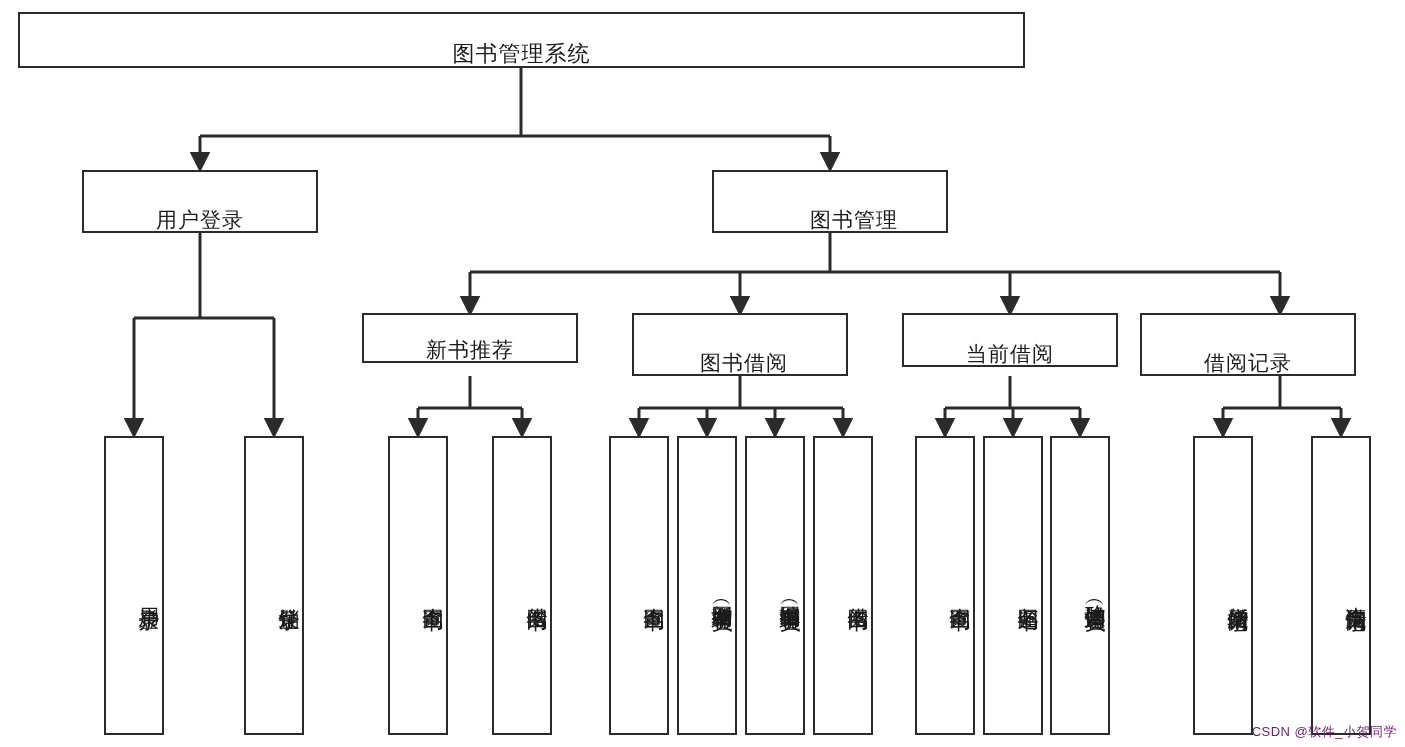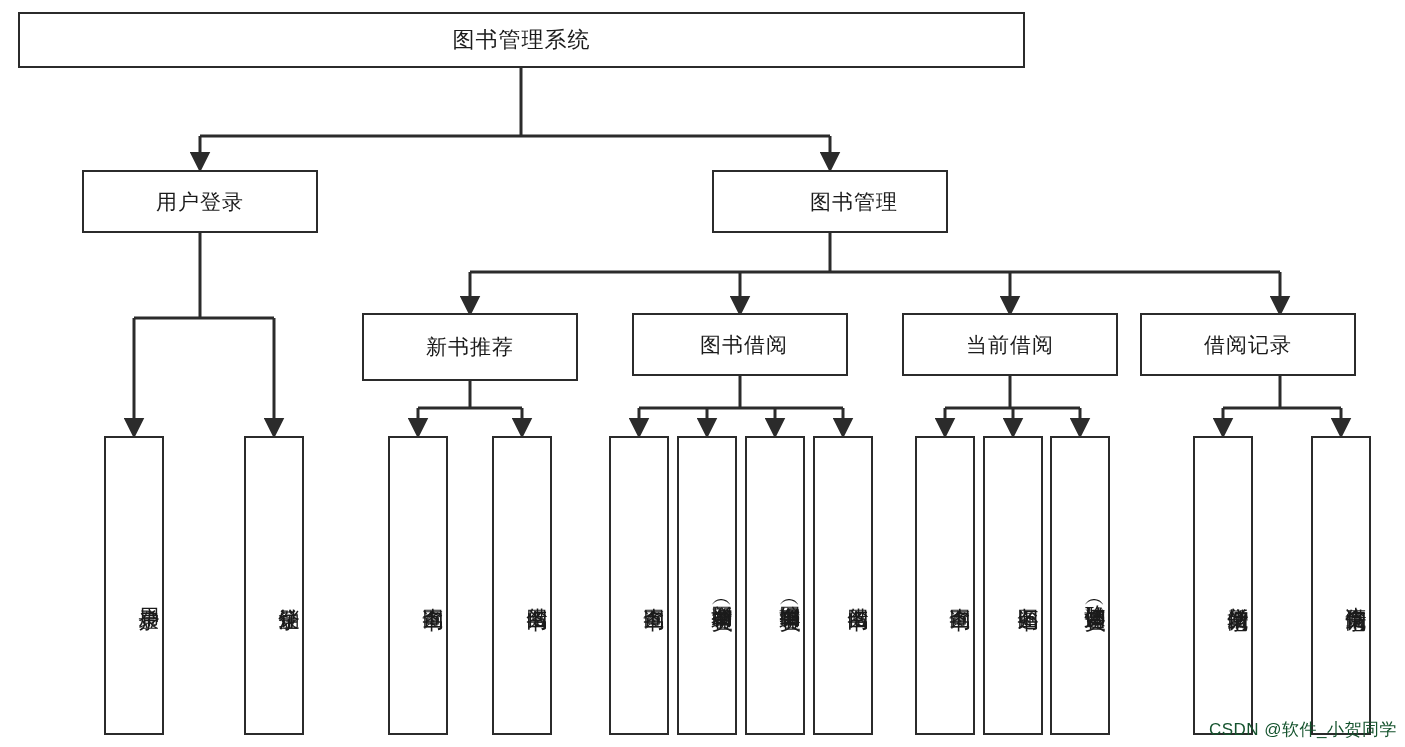--- a/index.html
+++ b/index.html
@@ -23,21 +23,21 @@
     top: 0;
     width: 1405px;
     height: 747px;
   }
   .node {
     position: absolute;
     box-sizing: border-box;
     background: #ffffff;
     border: 2px solid #2b2b2b;
     display: flex;
-    align-items: center;
+    align-items: flex-end;
     justify-content: center;
     color: #1b1b1b;
     z-index: 2;
   }
   .node-h {
     font-size: 21px;
     letter-spacing: 1px;
     line-height: 1.1;
     white-space: nowrap;
   }
@@ -52,22 +52,22 @@
     justify-content: center;
     text-align: left;
   }
   .node-root {
     font-size: 22px;
   }
   .watermark {
     position: absolute;
     right: 8px;
     bottom: 6px;
-    font-size: 17px;
-    color: #14532d;
+    font-size: 13px;
+    color: #701a75;
     letter-spacing: 0.5px;
     white-space: nowrap;
     z-index: 5;
   }
 </style>
 </head>
 <body>
 
 <div id="canvas">
 
@@ -126,27 +126,27 @@
     <span>图书管理系统</span>
   </div>
 
   <div class="node node-h" style="left:82px; top:170px; width:236px; height:63px;">
     <span>用户登录</span>
   </div>
   <div class="node node-h" style="left:712px; top:170px; width:236px; height:63px;padding-left:48px;">
     <span>图书管理</span>
   </div>
 
-  <div class="node node-h" style="left:362px; top:313px; width:216px; height:68px;">
+  <div class="node node-h" style="left:362px; top:313px; width:216px; height:50px;">
     <span>新书推荐</span>
   </div>
   <div class="node node-h" style="left:632px; top:313px; width:216px; height:63px;padding-left:8px;">
     <span>图书借阅</span>
   </div>
-  <div class="node node-h" style="left:902px; top:313px; width:216px; height:63px;">
+  <div class="node node-h" style="left:902px; top:313px; width:216px; height:54px;">
     <span>当前借阅</span>
   </div>
   <div class="node node-h" style="left:1140px; top:313px; width:216px; height:63px;">
     <span>借阅记录</span>
   </div>
 
   <div class="node node-v" style="left:104px; top:436px; width:60px; height:299px;">
     <span>用户登录</span>
   </div>
   <div class="node node-v" style="left:244px; top:436px; width:60px; height:299px;">

